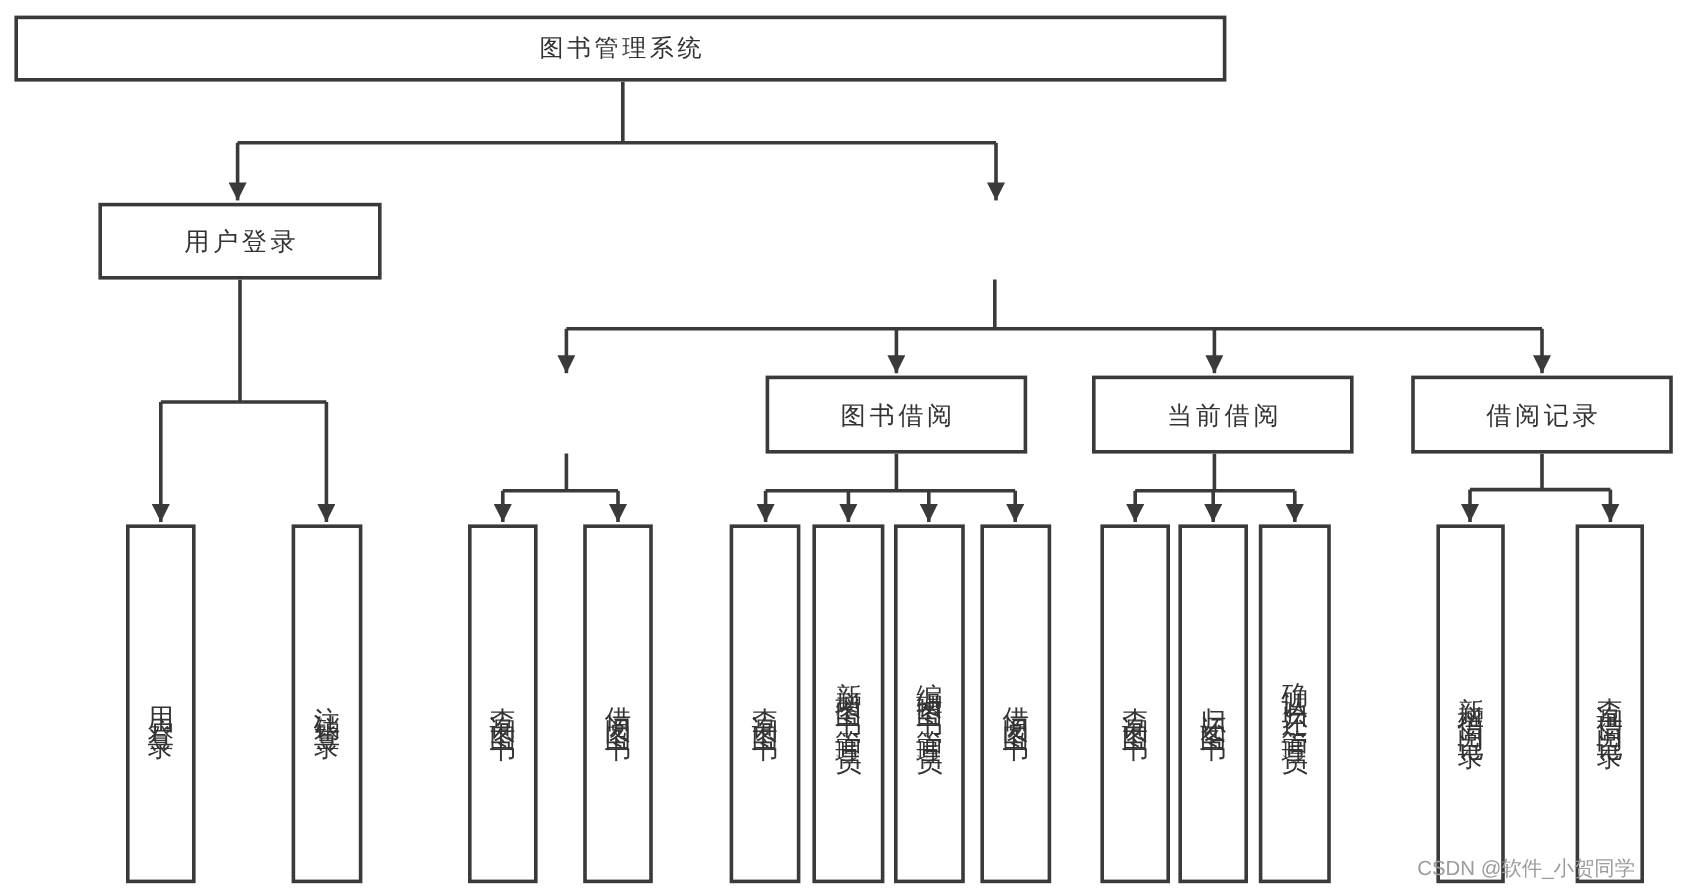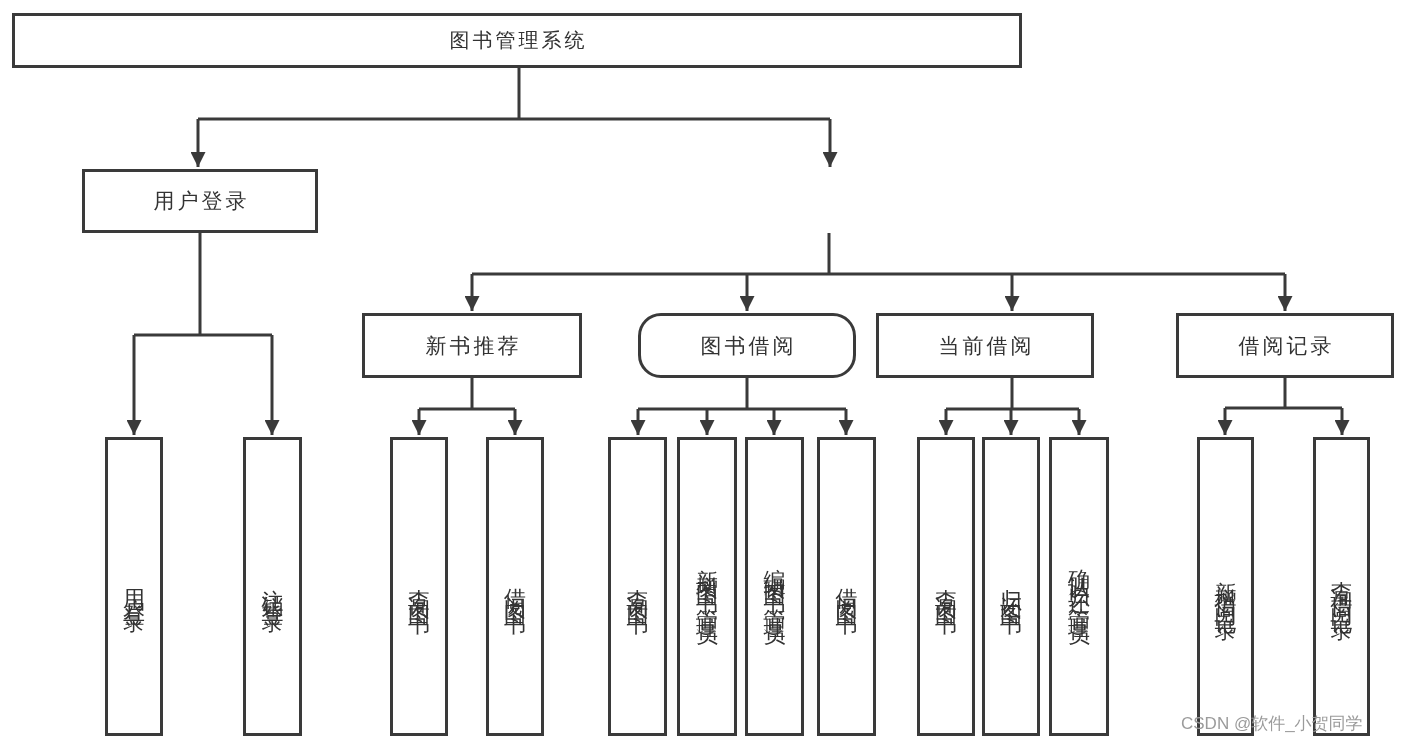--- a/index.html
+++ b/index.html
@@ -116,23 +116,22 @@
 
     <path class="wire" d="M1285 378 V408 M1225 408 H1342"></path>
     <line class="wire" x1="1225" y1="408" x2="1225" y2="435" marker-end="url(#arrow)"></line>
     <line class="wire" x1="1342" y1="408" x2="1342" y2="435" marker-end="url(#arrow)"></line>
   </svg>
 
   <div class="node hnode root">图书管理系统</div>
 
   <div class="node hnode lvl2" style="left:82px;">用户登录</div>
 
-  <div class="node hnode lvl3" style="left:362px; width:220px;">新书推荐</div>
-  <div class="node hnode lvl3" style="left:638px;border-radius:23px;">图书借阅</div>
-  <div class="node hnode lvl3" style="left:876px;">当前借阅</div>
+  <div class="node hnode lvl3" style="left:638px;">图书借阅</div>
+  <div class="node hnode lvl3" style="left:910px;">当前借阅</div>
   <div class="node hnode lvl3" style="left:1176px;">借阅记录</div>
 
   <div class="node leaf" style="left:105px; width:58px;">用户登录</div>
   <div class="node leaf" style="left:243px; width:59px;">注销登录</div>
 
   <div class="node leaf" style="left:390px; width:58px;">查询图书</div>
   <div class="node leaf" style="left:486px; width:58px;">借阅图书</div>
 
   <div class="node leaf" style="left:608px; width:59px;">查询图书</div>
   <div class="node leaf" style="left:677px; width:60px;">新增图书（管理员）</div>

